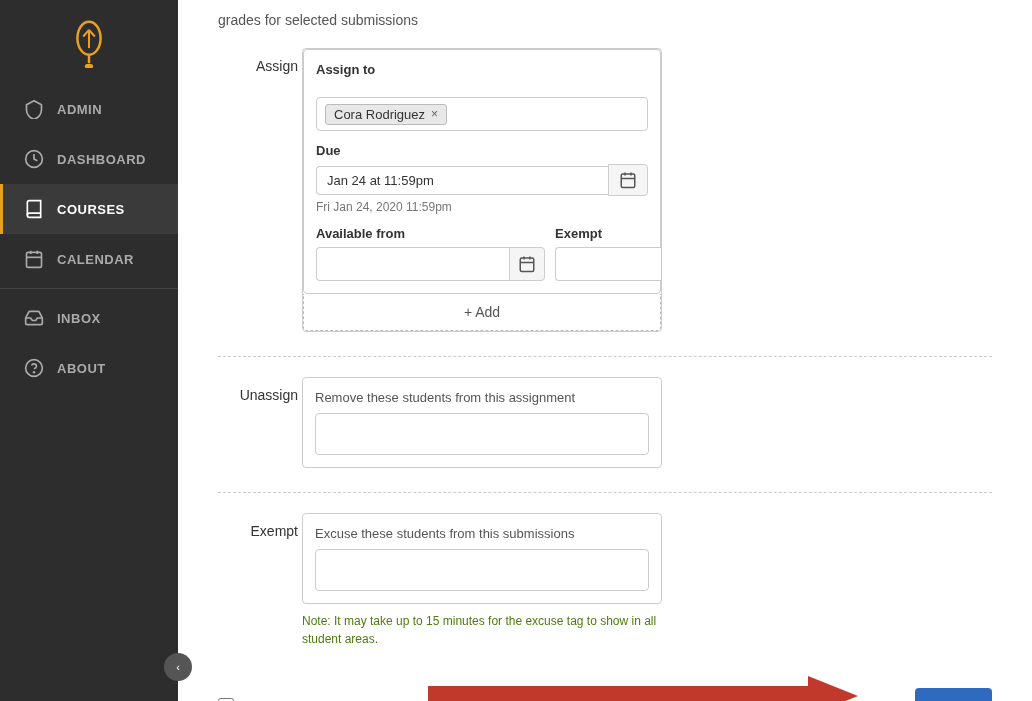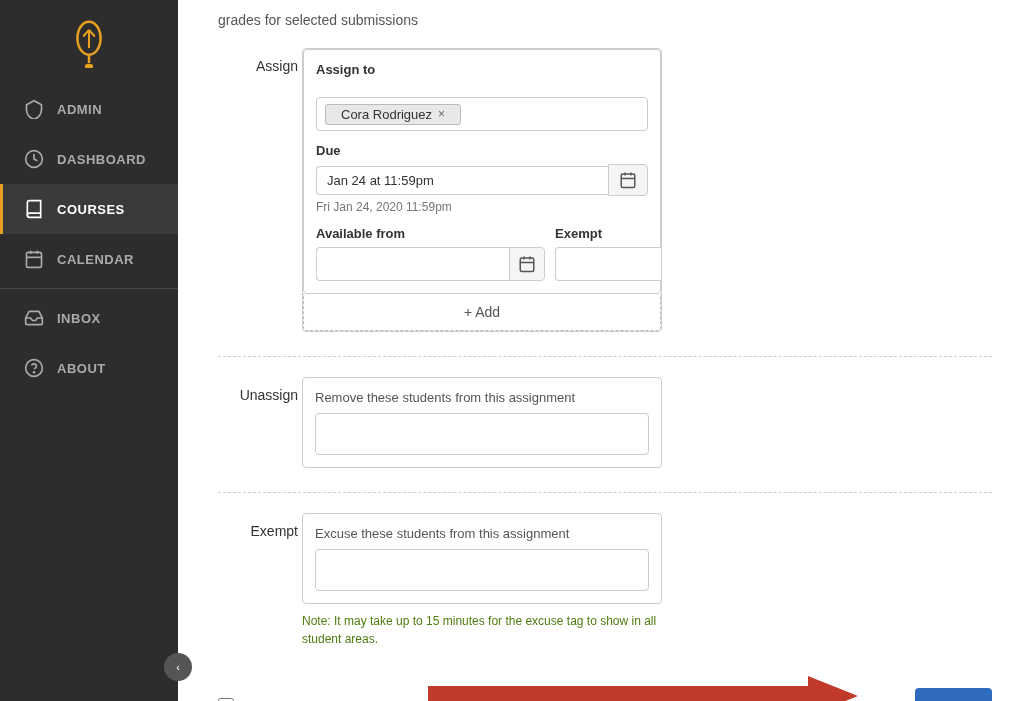--- a/index.html
+++ b/index.html
@@ -130,21 +130,21 @@
       display: flex;
       align-items: center;
       gap: 6px;
       margin-bottom: 12px;
     }
 
     .tag {
       background: #e8e8e8;
       border: 1px solid #bbb;
       border-radius: 3px;
-      padding: 2px 15px;
+      padding: 2px 8px;
       font-size: 13px;
       color: #333;
       display: flex;
       align-items: center;
       gap: 6px;
     }
 
     .tag-close {
       color: #666;
       cursor: pointer;
@@ -532,21 +532,21 @@
       </div>
     </div>
   </div>
 
   <hr class="section-divider">
 
   <div class="form-section">
     <div class="section-label">Exempt</div>
     <div class="section-content">
       <div class="exempt-box">
-        <div class="exempt-label">Excuse these students from this assignment</div>
+        <div class="exempt-label">Excuse these students from this submissions</div>
         <input type="text" class="exempt-input" style="">
       </div>
       <div class="exempt-note">Note: It may take up to 15 minutes for the excuse tag to show in all student areas.</div>
     </div>
   </div>
 
   <div class="bottom-bar">
     <div class="notify-row">
       <input type="checkbox" class="notify-checkbox" style="">
       <span>Notify users that this content has changed</span>

